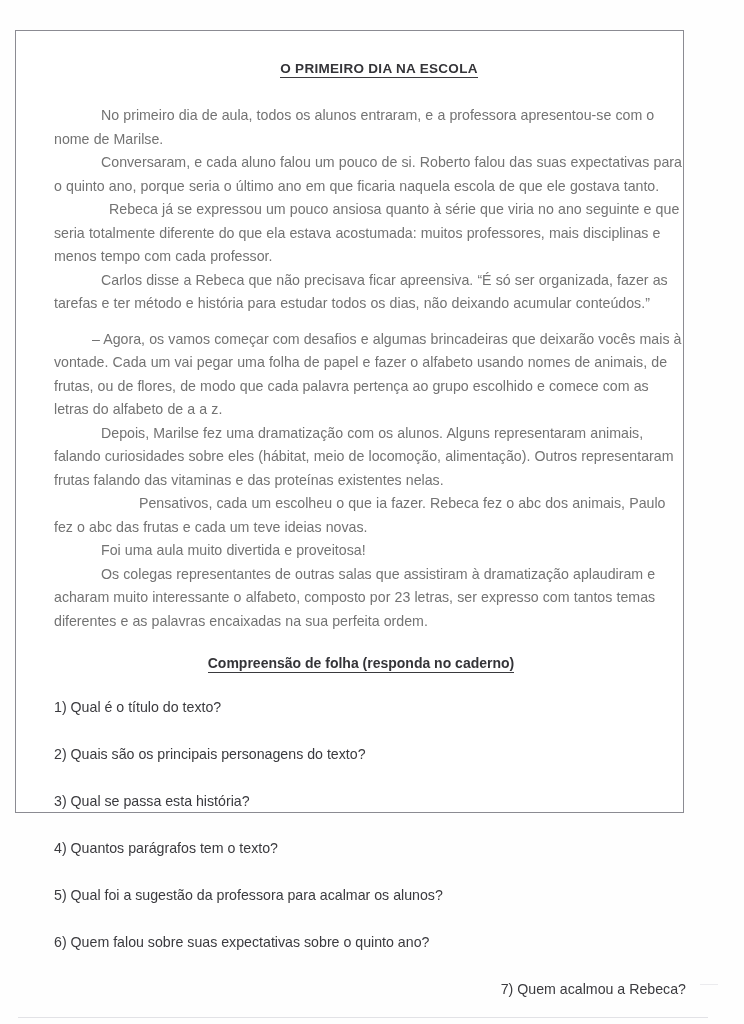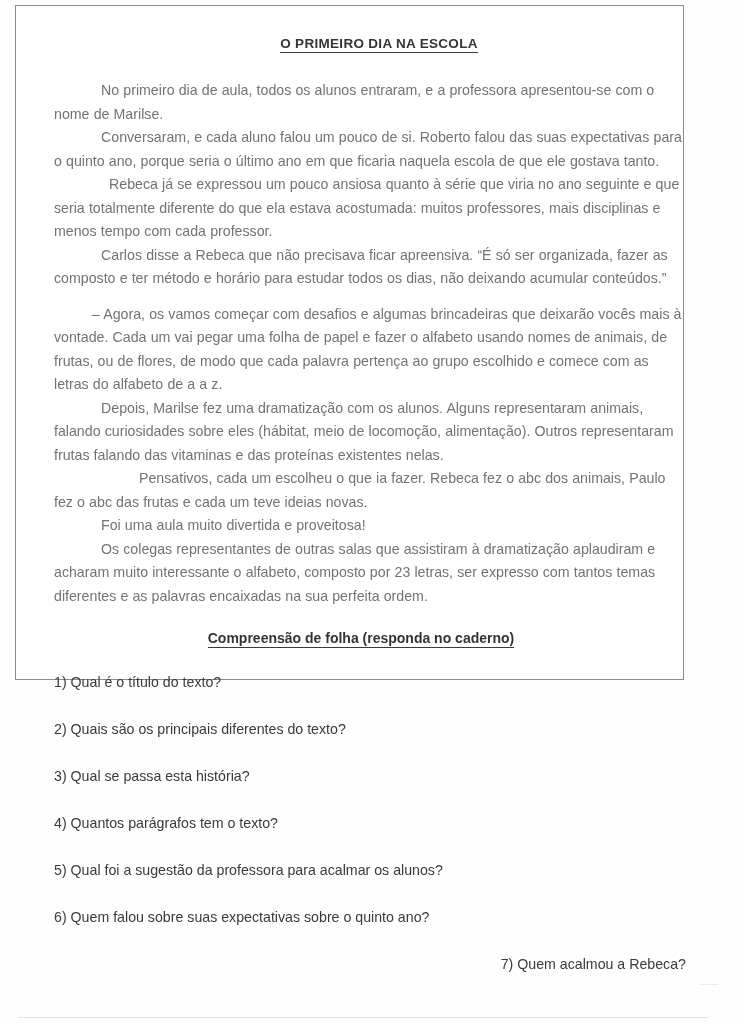--- a/index.html
+++ b/index.html
@@ -24,23 +24,23 @@
     top: 0;
     width: 744px;
     height: 1024px;
     background: #fefefe;
   }
 
   
   #page-frame {
     position: absolute;
     left: 15px;
-    top: 5px;
+    top: 30px;
     width: 669px;
-    height: 675px;
+    height: 783px;
     border: 1px solid #8b8b92;
     box-sizing: border-box;
     background: #ffffff;
   }
 
   
   .scan-line {
     position: absolute;
     background: #d9d9de;
     height: 1px;
@@ -141,33 +141,33 @@
   <div id="page-frame">
 
     <div id="content">
 
       <h1 id="doc-title"><span>O PRIMEIRO DIA NA ESCOLA</span></h1>
 
       <div id="story">
         <p class="para indent-normal">No primeiro dia de aula, todos os alunos entraram, e a professora apresentou-se com o nome de Marilse.</p>
         <p class="para indent-normal">Conversaram, e cada aluno falou um pouco de si. Roberto falou das suas expectativas para o quinto ano, porque seria o último ano em que ficaria naquela escola de que ele gostava tanto.</p>
         <p class="para indent-medium">Rebeca já se expressou um pouco ansiosa quanto à série que viria no ano seguinte e que seria totalmente diferente do que ela estava acostumada: muitos professores, mais disciplinas e menos tempo com cada professor.</p>
-        <p class="para indent-normal">Carlos disse a Rebeca que não precisava ficar apreensiva. “É só ser organizada, fazer as composto e ter método e horário para estudar todos os dias, não deixando acumular conteúdos.”</p>
+        <p class="para indent-normal">Carlos disse a Rebeca que não precisava ficar apreensiva. “É só ser organizada, fazer as tarefas e ter método e história para estudar todos os dias, não deixando acumular conteúdos.”</p>
         <p class="para indent-dash">– Agora, os vamos começar com desafios e algumas brincadeiras que deixarão vocês mais à vontade. Cada um vai pegar uma folha de papel e fazer o alfabeto usando nomes de animais, de frutas, ou de flores, de modo que cada palavra pertença ao grupo escolhido e comece com as letras do alfabeto de a a z.</p>
         <p class="para indent-normal">Depois, Marilse fez uma dramatização com os alunos. Alguns representaram animais, falando curiosidades sobre eles (hábitat, meio de locomoção, alimentação). Outros representaram frutas falando das vitaminas e das proteínas existentes nelas.</p>
         <p class="para indent-deep">Pensativos, cada um escolheu o que ia fazer. Rebeca fez o abc dos animais, Paulo fez o abc das frutas e cada um teve ideias novas.</p>
         <p class="para indent-normal">Foi uma aula muito divertida e proveitosa!</p>
         <p class="para indent-normal">Os colegas representantes de outras salas que assistiram à dramatização aplaudiram e acharam muito interessante o alfabeto, composto por 23 letras, ser expresso com tantos temas diferentes e as palavras encaixadas na sua perfeita ordem.</p>
       </div>
 
       <h2 id="questions-heading"><span>Compreensão de folha (responda no caderno)</span></h2>
 
       <ol id="questions-list">
         <li><span>1)</span> <span>Qual é o título do texto?</span></li>
-        <li><span>2)</span> <span>Quais são os principais diferentes do texto?</span></li>
+        <li><span>2)</span> <span>Quais são os principais personagens do texto?</span></li>
         <li><span>3)</span> <span>Qual se passa esta história?</span></li>
         <li><span>4)</span> <span>Quantos parágrafos tem o texto?</span></li>
         <li><span>5)</span> <span>Qual foi a sugestão da professora para acalmar os alunos?</span></li>
         <li><span>6)</span> <span>Quem falou sobre suas expectativas sobre o quinto ano?</span></li>
         <li class="skew-left"><span>7)</span> <span>Quem acalmou a Rebeca?</span></li>
 
       </ol>
 
     </div>
   </div>

